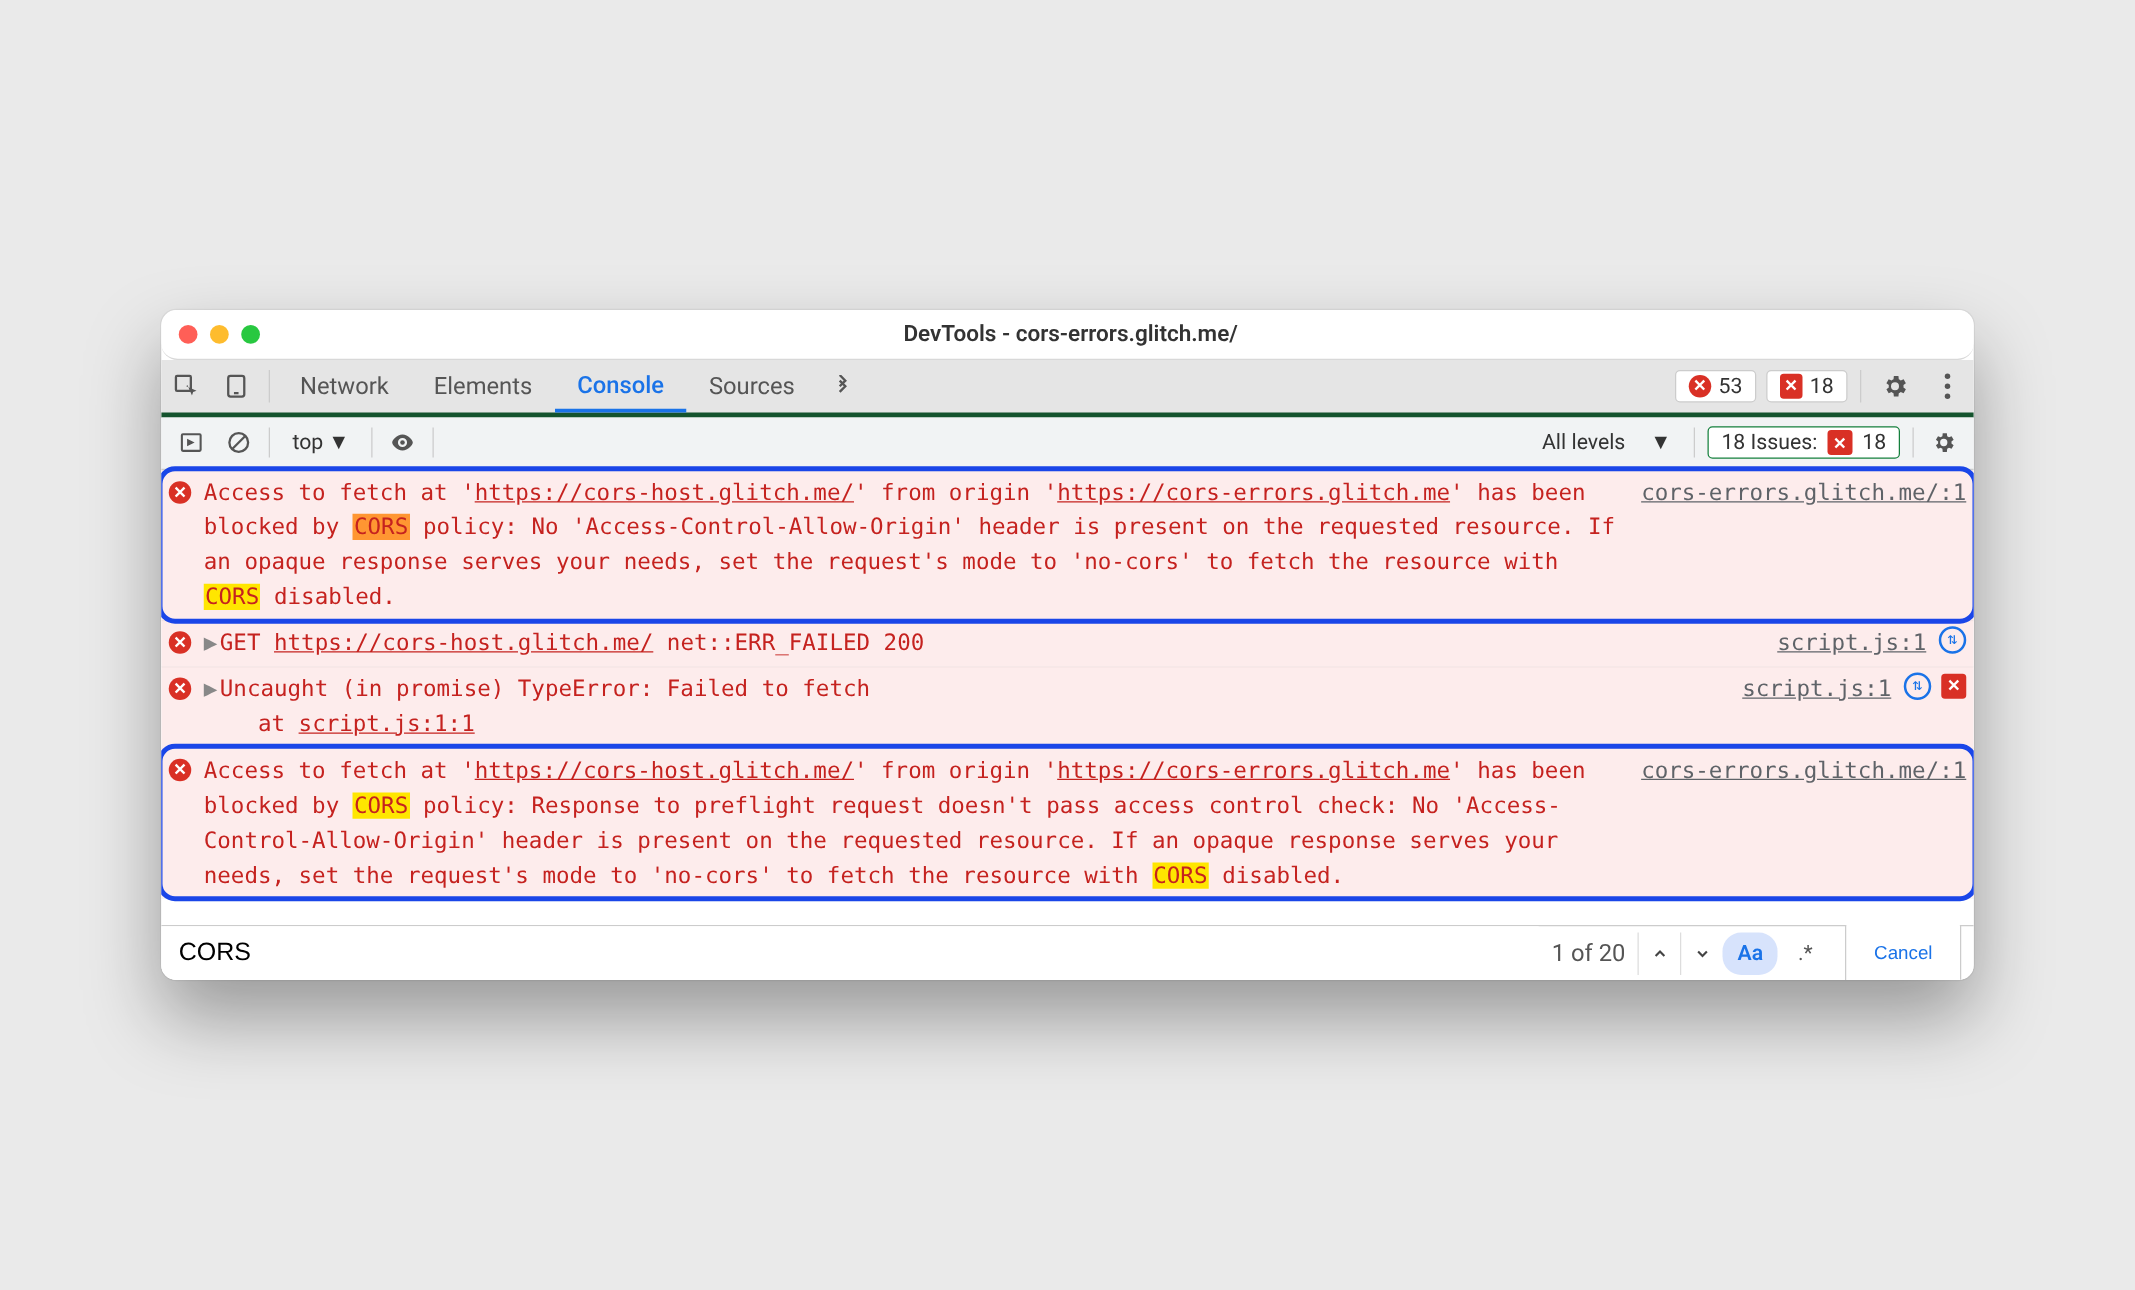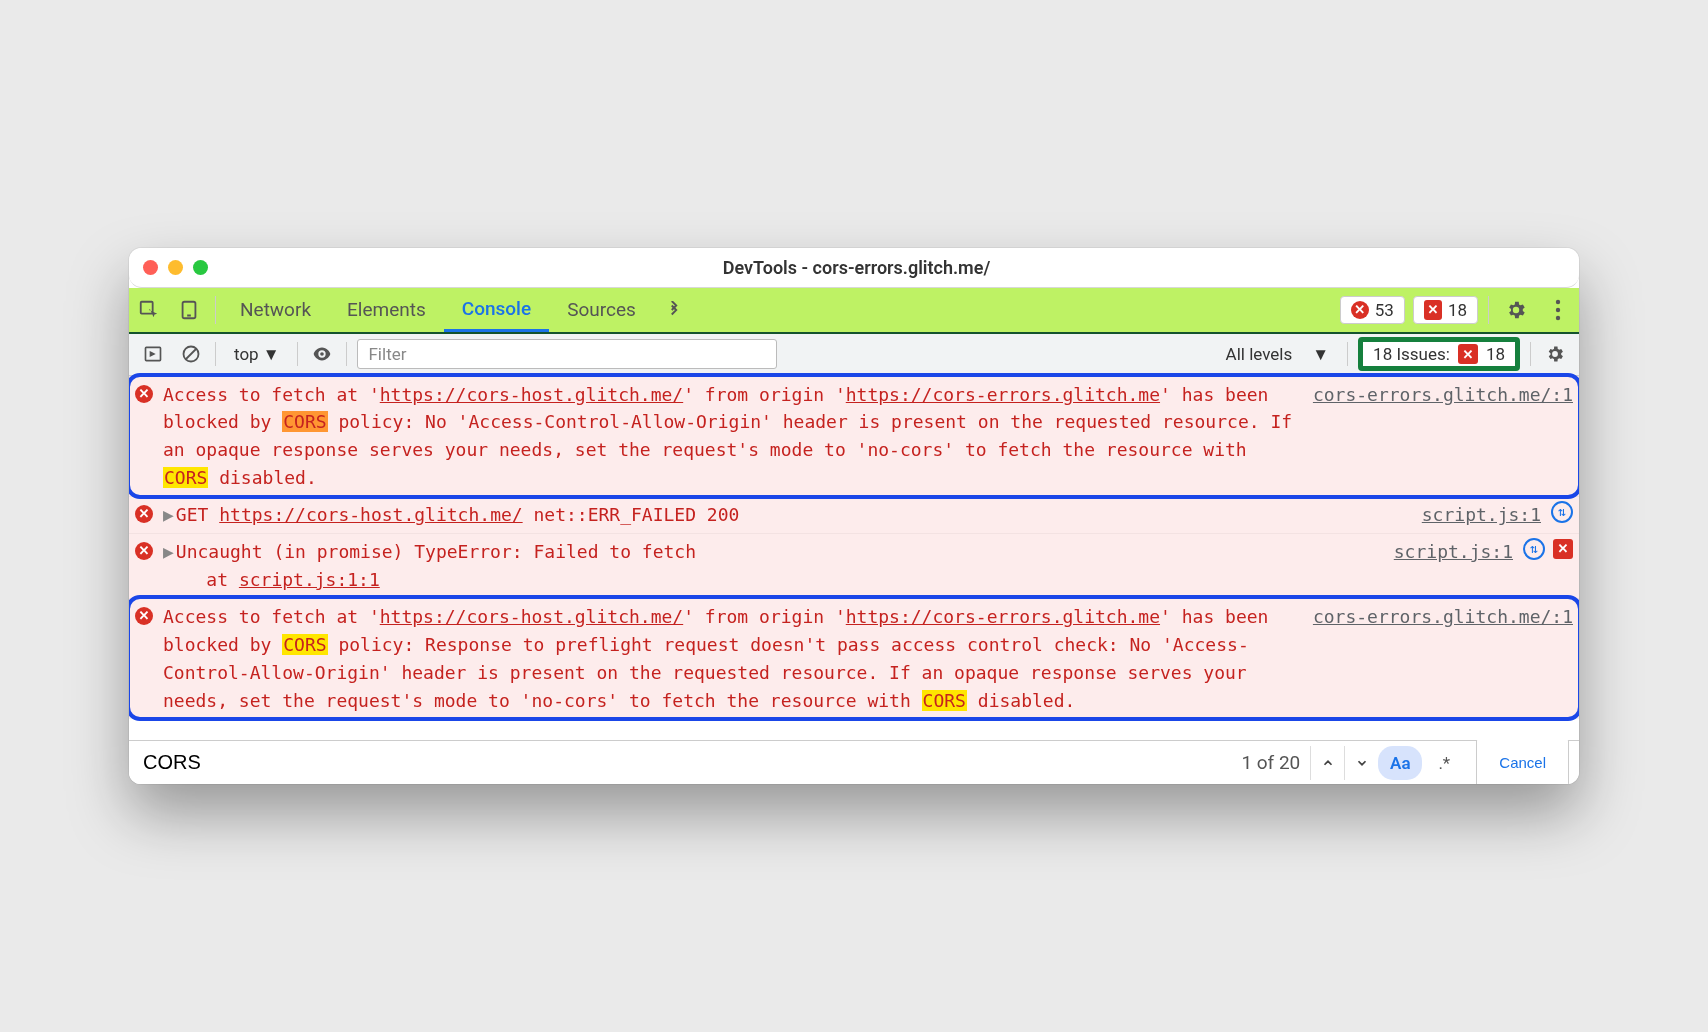--- a/index.html
+++ b/index.html
@@ -34,22 +34,22 @@
   .dot { width: 15px; height: 15px; border-radius: 50%; }
   .dot.red { background: #ff5f57; }
   .dot.yellow { background: #febc2e; }
   .dot.green { background: #28c840; }
   .title { flex: 1; text-align: center; font-size: 18px; color: #333; font-weight: 600; }
   
   .tabstrip {
     height: 46px;
     display: flex;
     align-items: stretch;
-    border-bottom: 2px solid #14532d;
-    background: #bef264;
+    border-bottom: 4px solid #14532d;
+    background: #e5e5e5;
     font-size: 19px;
     color: #555;
   }
   .tabstrip .icon-btn {
     width: 40px; display: flex; align-items: center; justify-content: center;
     color: #555;
   }
   .tabstrip .divider { width: 1px; background: #ccc; margin: 8px 6px; }
   .tab {
     padding: 0 18px; display: flex; align-items: center; cursor: pointer;
@@ -75,21 +75,21 @@
   .ctx {
     display:flex; align-items:center; gap:4px; padding: 2px 8px;
   }
   .filter {
     flex: 0 0 420px; height: 30px; border: 1px solid #bbb; background: #fff;
     border-radius: 3px; padding: 0 10px; font-size: 17px; color: #999;
     display:flex; align-items:center;
   }
   .levels { display:flex; align-items:center; gap:20px; padding: 0 8px; }
   .issues-pill {
-    display:flex; align-items:center; gap:8px; border:5px solid #15803d; background:#fff;
+    display:flex; align-items:center; gap:8px; border:1px solid #15803d; background:#fff;
     border-radius:4px; padding: 2px 10px;
   }
   
   .console { background:#fff; }
   .row {
     display:flex; align-items:flex-start; padding: 4px 6px 4px 6px;
     border-top: 1px solid rgba(0,0,0,0.04);
     font-family: Menlo, Consolas, monospace; font-size: 18px; line-height: 1.55;
     position: relative;
   }
@@ -230,23 +230,20 @@
       <span>▼</span>
     </div>
     <div class="vline"></div>
     <div class="ic">
       <svg width="22" height="22" viewBox="0 0 24 24" fill="currentColor">
           <path d="M12 5c-5 0-9 5-9 7s4 7 9 7 9-5 9-7-4-7-9-7zm0 11a4 4 0 114-4 4 4 0 01-4 4z"></path>
           <circle cx="12" cy="12" r="2"></circle>
         </svg>
     </div>
     <div class="vline"></div>
-    <div class="filter">
-      <span style="color:#888">Filter</span>
-    </div>
     <div style="flex:1"></div>
     <div class="levels">
       <span>All levels</span>
       <span>▼</span>
     </div>
     <div class="vline"></div>
     <div class="issues-pill">
       <span>18 Issues:</span>
       <span class="err-square">✕</span>
       <span>18</span>

